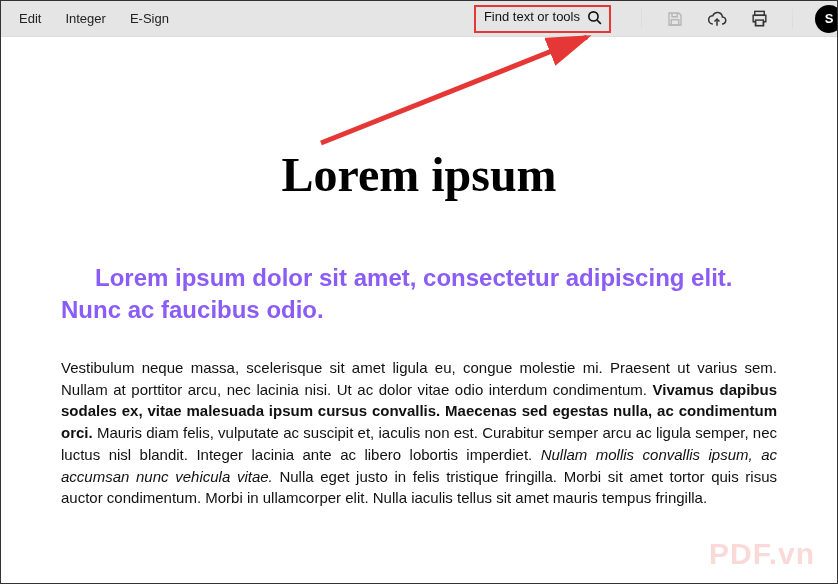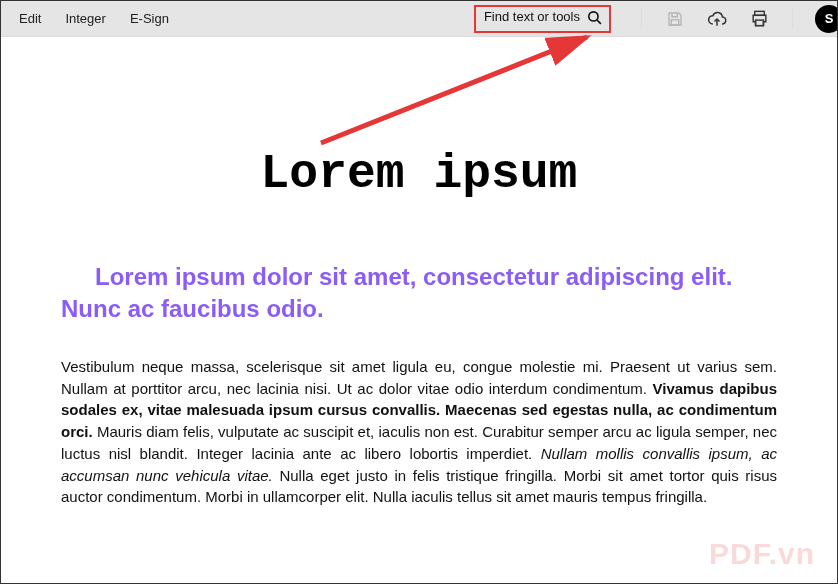--- a/index.html
+++ b/index.html
@@ -84,21 +84,21 @@
   }
   .content {
     position: absolute;
     top: 36px;
     left: 0;
     right: 0;
     bottom: 0;
     overflow: hidden;
   }
   .doc-title {
-    font-family: Liberation Mono, monospace;
+    font-family: Liberation Serif, serif;
     font-weight: 700;
     font-size: 48px;
     text-align: center;
     margin: 110px 0 0 0;
     color: #000;
   }
   .doc-heading {
     font-family: Arial, sans-serif;
     font-weight: 700;
     font-size: 24px;

